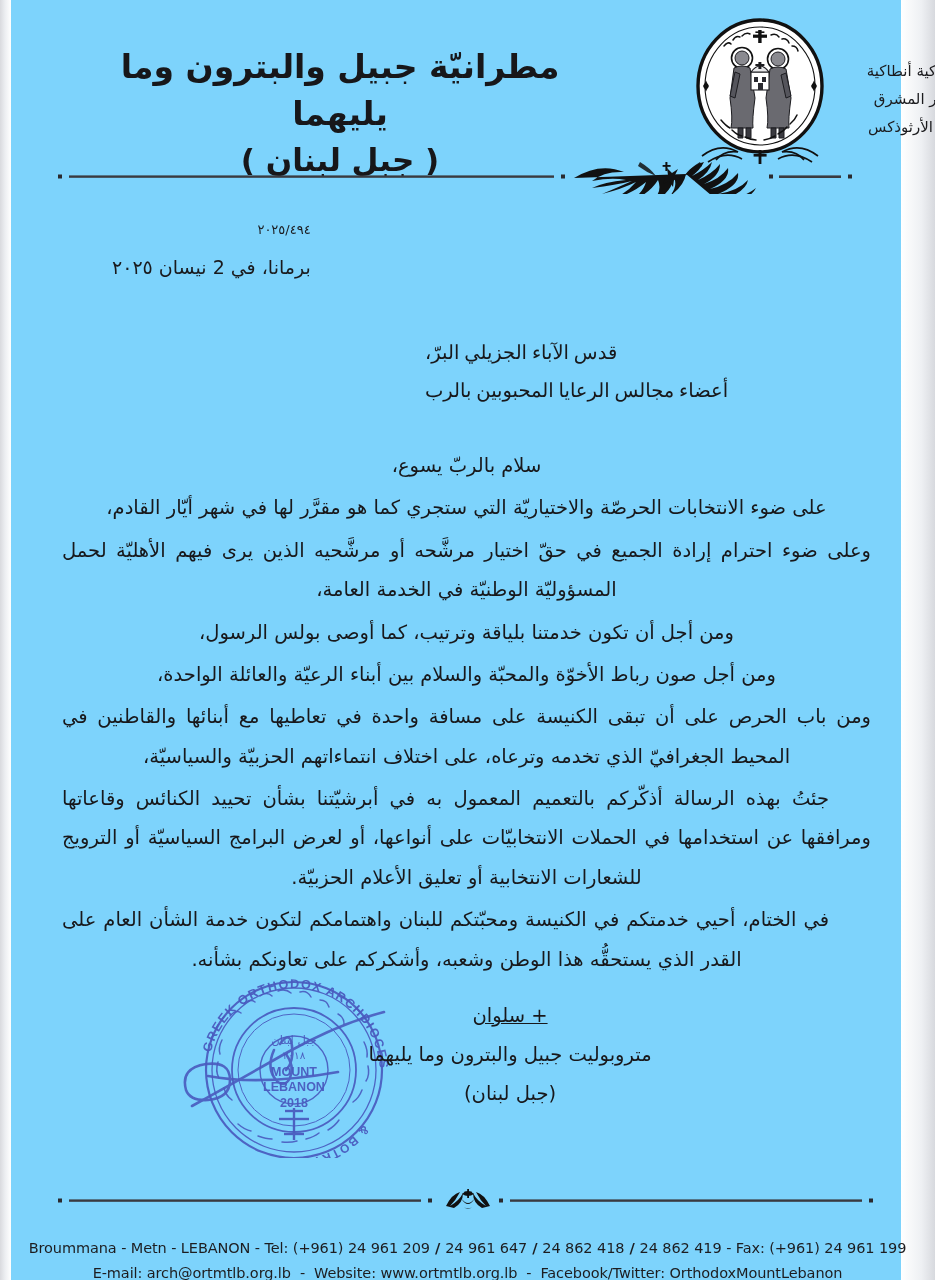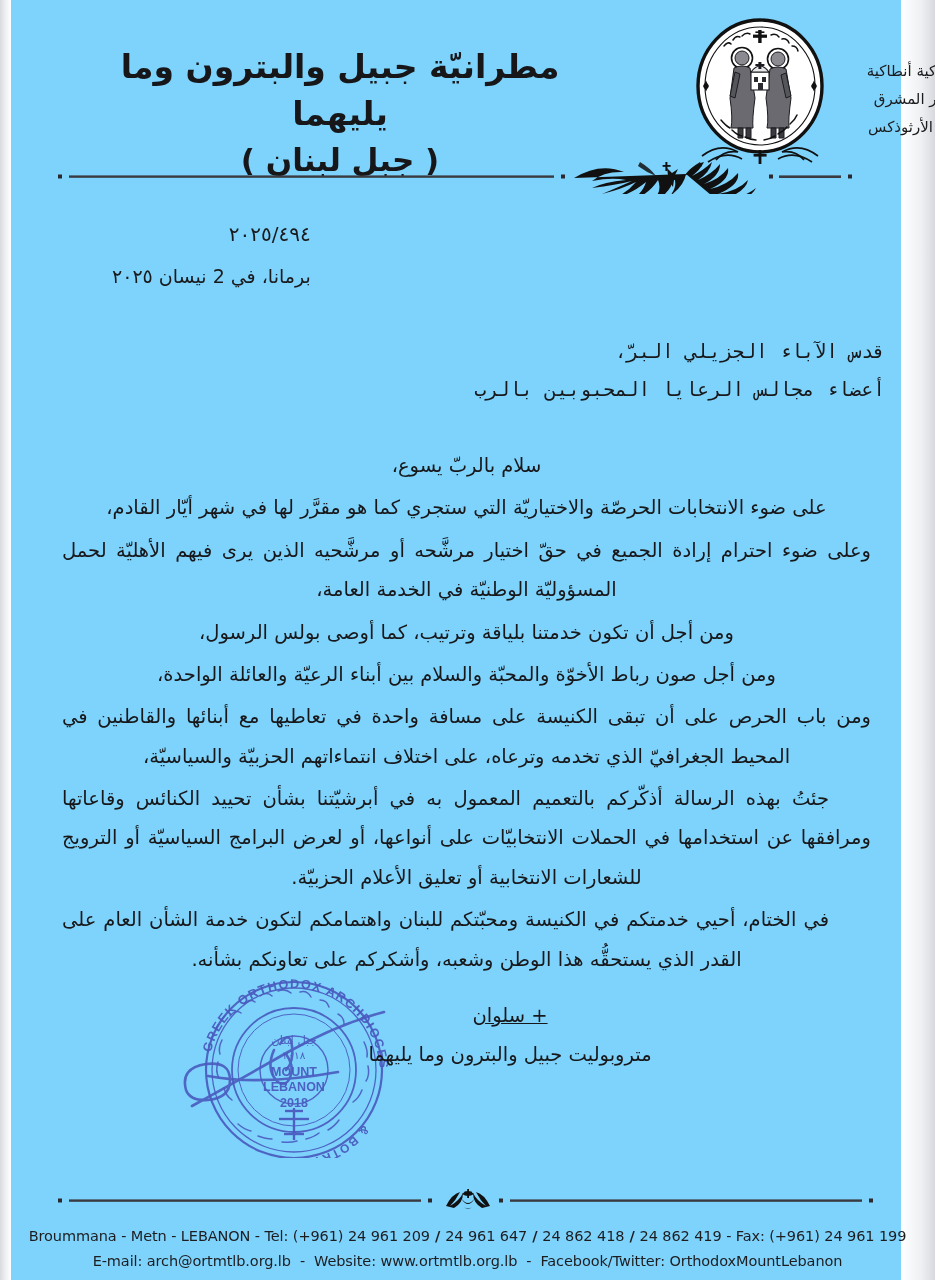--- a/index.html
+++ b/index.html
@@ -102,39 +102,39 @@
   .meta {
     position: absolute;
     top: 222px;
     left: 112px;
     direction: rtl;
     text-align: right;
     font-family: "DejaVu Sans", sans-serif;
     color: #1a1a1d;
   }
   .meta .ref {
-    font-size: 20px;
+    font-size: 13px;
     letter-spacing: 1px;
     margin-bottom: 19px;
     direction: ltr;
     unicode-bidi: plaintext;
   }
   .meta .date {
     font-size: 19px;
   }
 
   
   .salutation {
     position: absolute;
     top: 334px;
     right: 50px;
     width: 460px;
     direction: rtl;
-    text-align: right;
-    font-family: Liberation Mono, monospace;
+    text-align: left;
+    font-family: Liberation Serif, serif;
     font-size: 19.5px;
     line-height: 1.95;
     color: #18181b;
   }
   .body {
     position: absolute;
     top: 446px;
     left: 62px;
     right: 48px;
     direction: rtl;
@@ -192,20 +192,21 @@
     width: 935px;
     text-align: center;
     font-family: "DejaVu Sans", "Liberation Sans", sans-serif;
     color: #1d1d20;
   }
   .footer .line1 {
     font-size: 14.5px;
     letter-spacing: -0.1px;
     margin-bottom: 9px;
     white-space: nowrap;
+    margin-top: 12px;
   }
   .footer .line2 {
     font-size: 14.5px;
     letter-spacing: -0.1px;
     white-space: nowrap;
   }
   .footer .sep {
     display: inline-block;
     padding: 0 5px;
     font-weight: 700;
@@ -423,20 +424,21 @@
         <path d="M30 118 q52 10 130 -4"></path>
         <path d="M96 92 q-8 18 2 30 q8 9 14 -2 q5 -12 -4 -24"></path>
         <path d="M102 86 q10 -14 12 2 q2 16 -6 24"></path>
       </g>
     </svg>
   </div>
 
   <div class="signature">
     <div class="plus">+ سلوان</div>
     <div>متروبوليت جبيل والبترون وما يليهما</div>
+    <div>(جبل لبنان)</div>
   </div>
 
   <div class="divider-bottom">
     <svg width="820" height="26" viewBox="0 0 820 26">
       <rect x="0" y="10.5" width="4" height="4" fill="#2a2a2e"></rect>
       <rect x="11" y="11.4" width="352" height="2.4" fill="#3a3a40"></rect>
       <rect x="370" y="10.5" width="4" height="4" fill="#2a2a2e"></rect>
 
       <g fill="#111" transform="translate(386,0)">
         <path d="M2 18 q6 -12 14 -14 q-4 8 -10 14 q9 -5 13 -13 q0 10 -9 15 z"></path>

